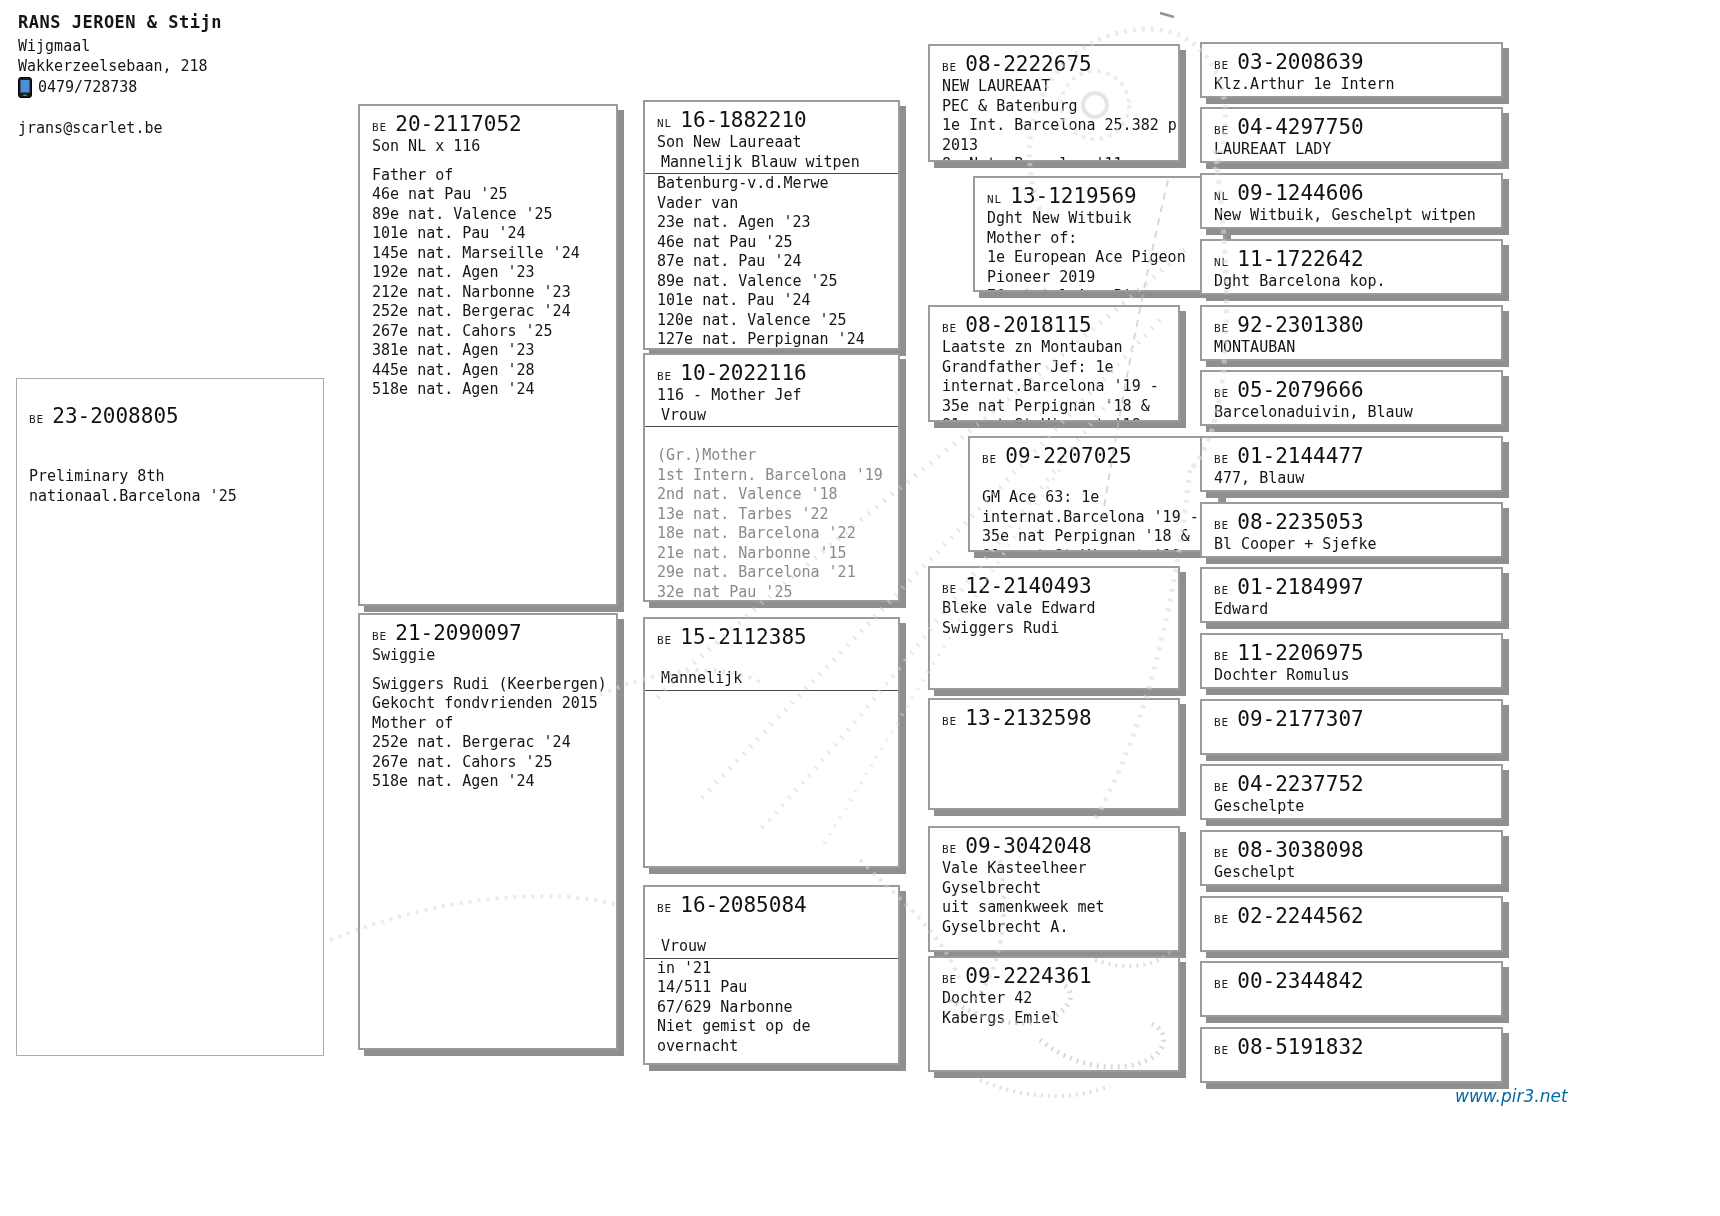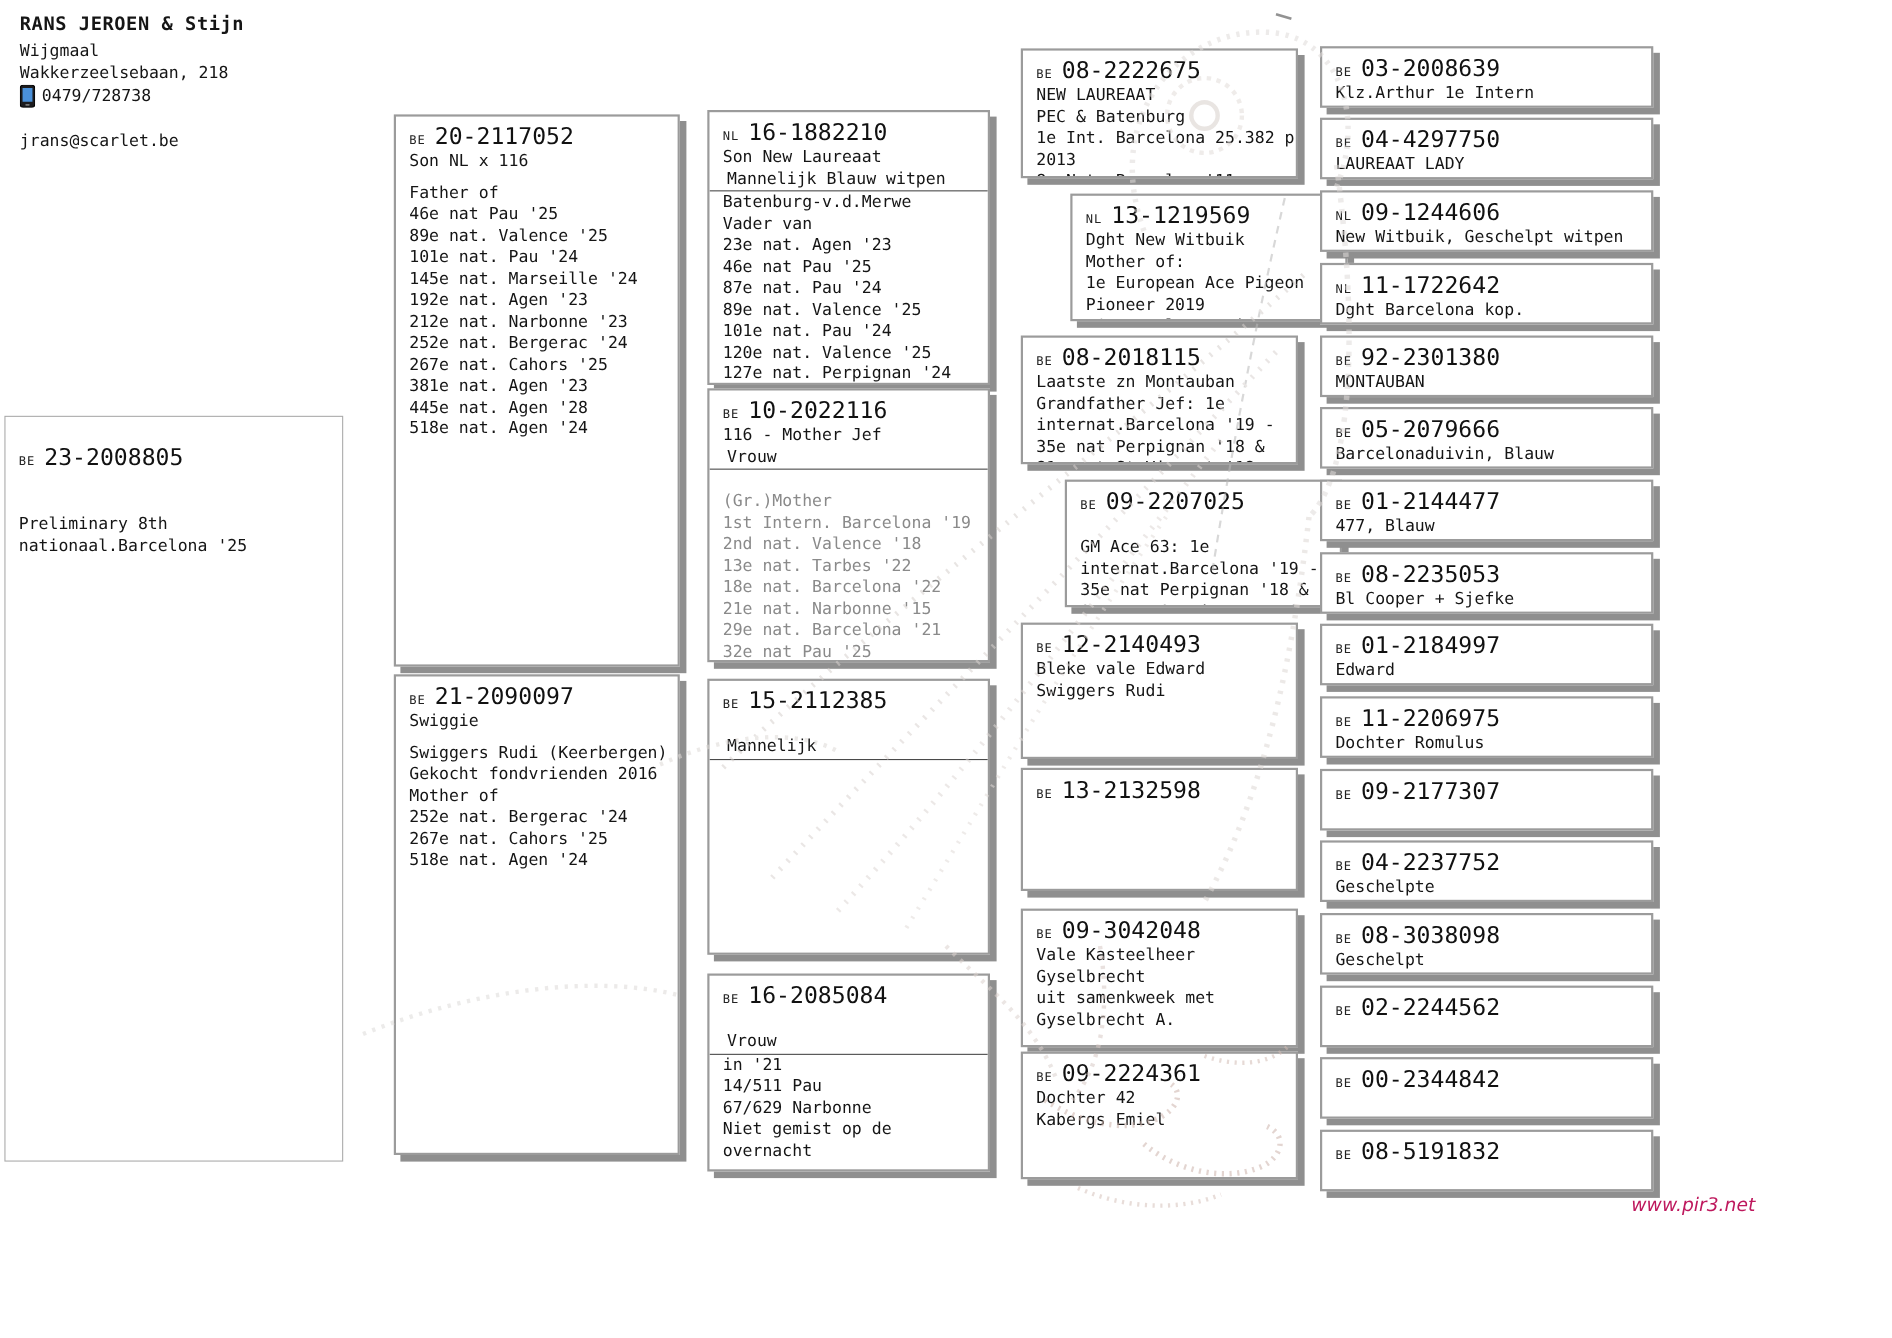--- a/index.html
+++ b/index.html
@@ -23,21 +23,21 @@
   .cc{font-size:11px;color:#222;margin-right:8px;letter-spacing:1px;}
   .ring{font-size:21px;color:#111;}
   .row{padding:0 12px;font-size:15px;line-height:19.5px;min-height:19.5px;white-space:nowrap;}
   .row.rule{border-bottom:1px solid #4a4a4a;padding-bottom:1px;padding-left:16px;}
   .row.gray{color:#8a8a8a;}
   .row.gap{min-height:19px;height:19px;}
   .row.sgap{min-height:9px;height:9px;}
 
   
   .site{position:absolute;left:1455px;top:1086px;font-family:"DejaVu Sans",sans-serif;
-        font-style:italic;font-size:17px;color:#be185d;z-index:3;margin-left:28px;}
+        font-style:italic;font-size:17px;color:#0369a1;z-index:3;}
 
   
   #bird{position:absolute;left:0;top:0;z-index:2;pointer-events:none;}
 </style>
 </head>
 <body>
 
 <div id="stage">
 
   <svg id="bird" width="1720" height="1216" viewBox="0 0 1720 1216" fill="none">
@@ -82,21 +82,21 @@
         <rect x="0.5" y="0.5" width="13" height="20" rx="2.5" fill="#1c1c1e" stroke="#000"></rect>
         <rect x="2.5" y="3" width="9" height="12.5" fill="#4a90d9"></rect>
         <rect x="5" y="17.5" width="4" height="1.6" rx="0.8" fill="#777"></rect>
       </svg>
       <span>0479/728738</span>
     </div>
     <div class="email">jrans@scarlet.be</div>
   </div>
 
   <div class="site">www.pir3.net</div>
-<div class="pbox plain" style="left: 4px; top: 378px; width: 308px; height: 678px;">
+<div class="pbox plain" style="left: 16px; top: 378px; width: 308px; height: 678px;">
       <div class="hdr"><span class="cc">BE</span><span class="ring">23-2008805</span></div>
       <div class="row gap"></div>
       <div class="row gap"></div>
       <div class="row">Preliminary 8th</div>
       <div class="row">nationaal.Barcelona '25</div>
     </div>
     <div class="pbox" style="left: 358px; top: 104px; width: 260px; height: 502px;">
       <div class="hdr"><span class="cc">BE</span><span class="ring">20-2117052</span></div>
       <div class="row">Son NL x 116</div>
       <div class="row sgap"></div>
@@ -111,21 +111,21 @@
       <div class="row">267e nat. Cahors '25</div>
       <div class="row">381e nat. Agen '23</div>
       <div class="row">445e nat. Agen '28</div>
       <div class="row">518e nat. Agen '24</div>
     </div>
     <div class="pbox" style="left: 358px; top: 613px; width: 260px; height: 437px;">
       <div class="hdr"><span class="cc">BE</span><span class="ring">21-2090097</span></div>
       <div class="row">Swiggie</div>
       <div class="row sgap"></div>
       <div class="row">Swiggers Rudi (Keerbergen)</div>
-      <div class="row">Gekocht fondvrienden 2016</div>
+      <div class="row">Gekocht fondvrienden 2015</div>
       <div class="row">Mother of</div>
       <div class="row">252e nat. Bergerac '24</div>
       <div class="row">267e nat. Cahors '25</div>
       <div class="row">518e nat. Agen '24</div>
     </div>
     <div class="pbox" style="left: 643px; top: 100px; width: 257px; height: 250px;">
       <div class="hdr"><span class="cc">NL</span><span class="ring">16-1882210</span></div>
       <div class="row">Son New Laureaat</div>
       <div class="row rule">Mannelijk Blauw witpen</div>
       <div class="row">Batenburg-v.d.Merwe</div>

